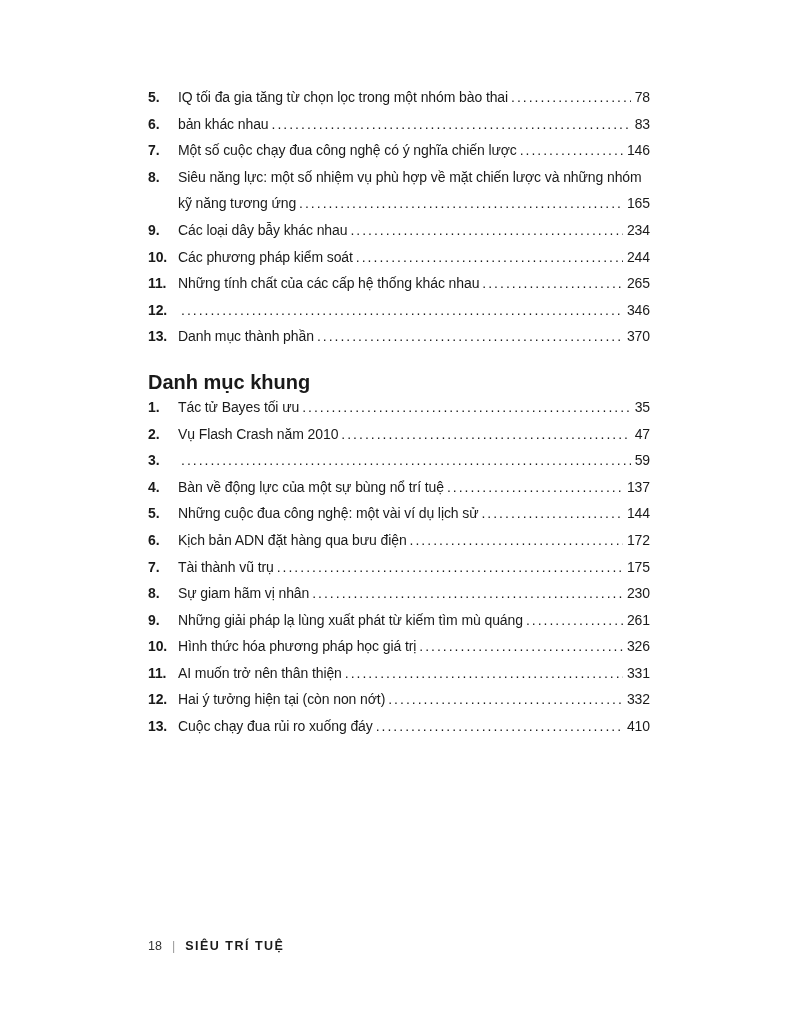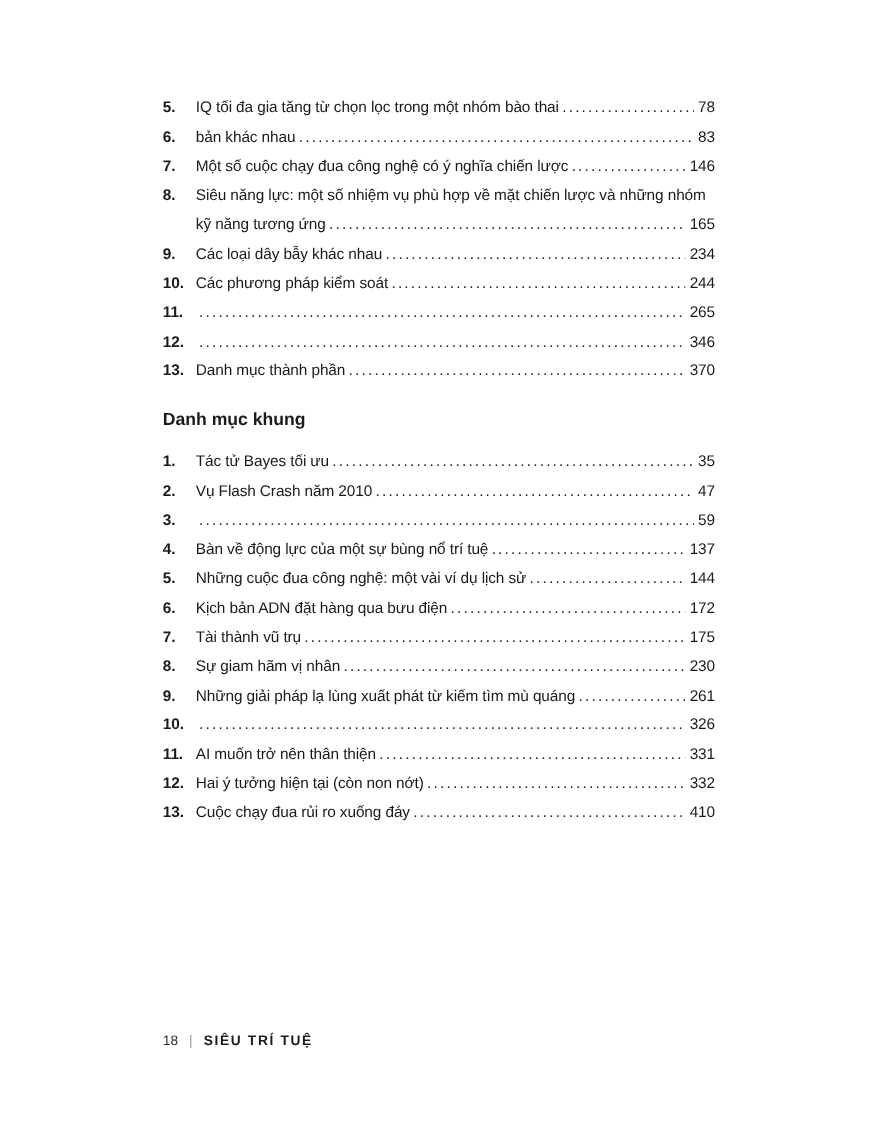--- a/index.html
+++ b/index.html
@@ -58,24 +58,23 @@
     color: #1a1a1a;
   }
   .toc-dots::after {
     content: "........................................................................................................................................................................................................";
   }
   .toc-page {
     flex: 0 0 auto;
     padding-left: 3px;
   }
   .section-heading {
-    font-size: 16px;
+    font-size: 20px;
     font-weight: 700;
     margin-top: 20px;
-    margin-bottom: 12px;
     line-height: 24px;
   }
   .page-footer {
     position: absolute;
     left: 148px;
     top: 938px;
     display: flex;
     align-items: center;
     font-size: 12.5px;
     line-height: 16px;
@@ -159,20 +158,21 @@
             <span class="toc-title">Các phương pháp kiểm soát</span>
             <span class="toc-dots"></span>
             <span class="toc-page">244</span>
           </div>
         </div>
       </div>
       <div class="toc-item">
         <span class="toc-num">11.</span>
         <div class="toc-body">
           <div class="toc-line">
+            <span class="toc-title">Những tính chất của các cấp hệ thống khác nhau</span>
             <span class="toc-dots"></span>
             <span class="toc-page">265</span>
           </div>
         </div>
       </div>
       <div class="toc-item">
         <span class="toc-num">12.</span>
         <div class="toc-body">
           <div class="toc-line">
             <span class="toc-dots"></span>
@@ -281,20 +281,21 @@
             <span class="toc-title">Những giải pháp lạ lùng xuất phát từ kiếm tìm mù quáng</span>
             <span class="toc-dots"></span>
             <span class="toc-page">261</span>
           </div>
         </div>
       </div>
       <div class="toc-item">
         <span class="toc-num">10.</span>
         <div class="toc-body">
           <div class="toc-line">
+            <span class="toc-title">Hình thức hóa phương pháp học giá trị</span>
             <span class="toc-dots"></span>
             <span class="toc-page">326</span>
           </div>
         </div>
       </div>
       <div class="toc-item">
         <span class="toc-num">11.</span>
         <div class="toc-body">
           <div class="toc-line">
             <span class="toc-title">AI muốn trở nên thân thiện</span>

